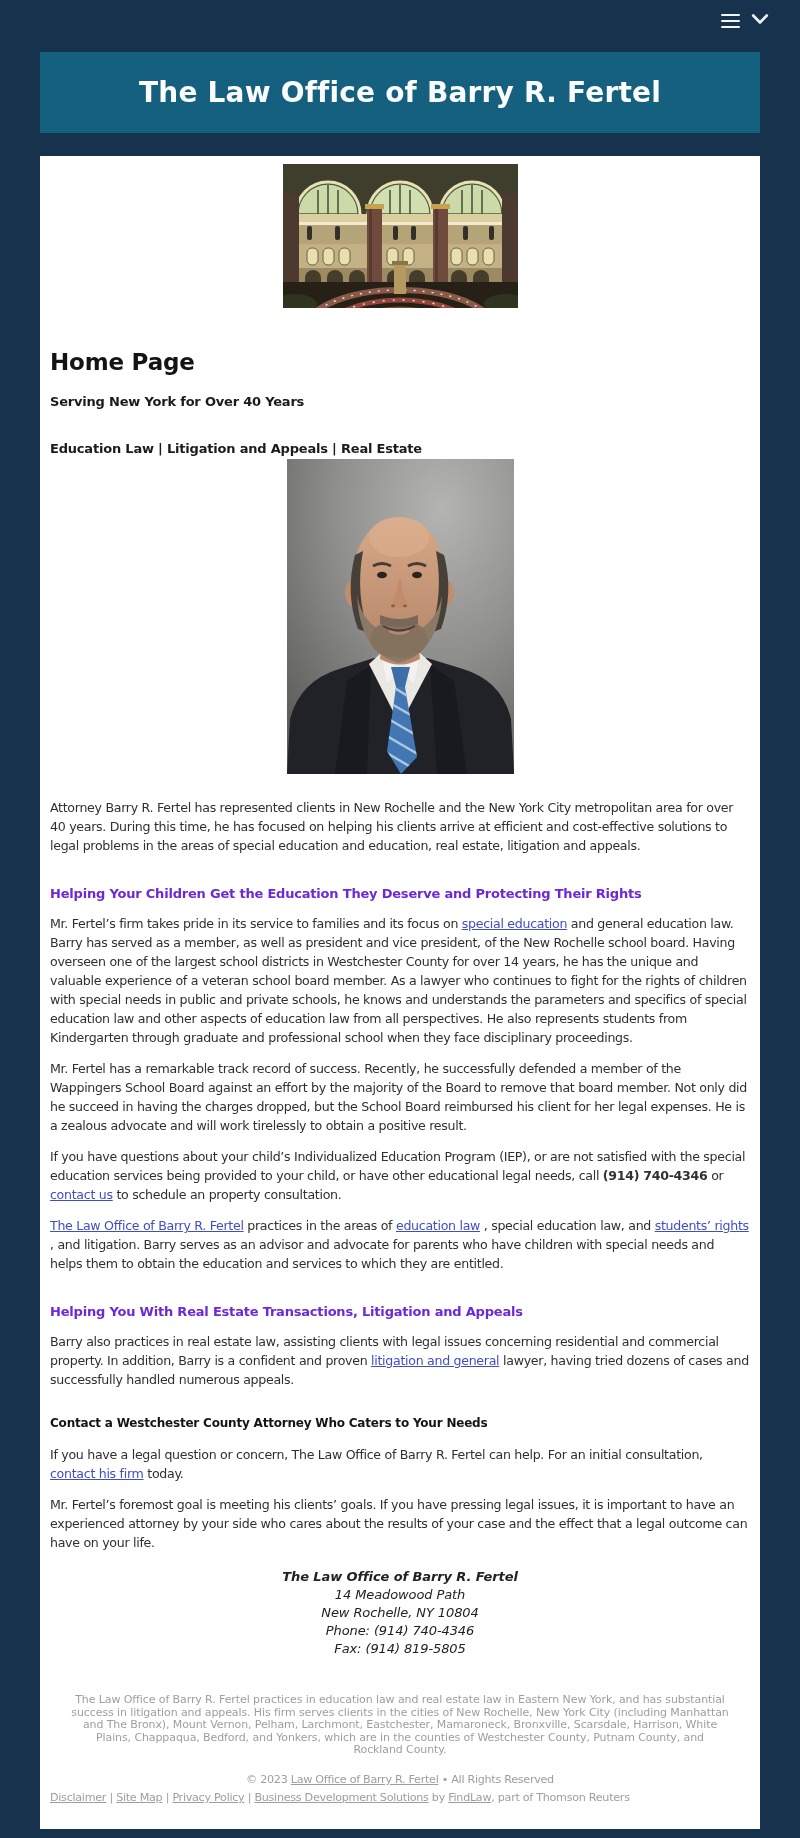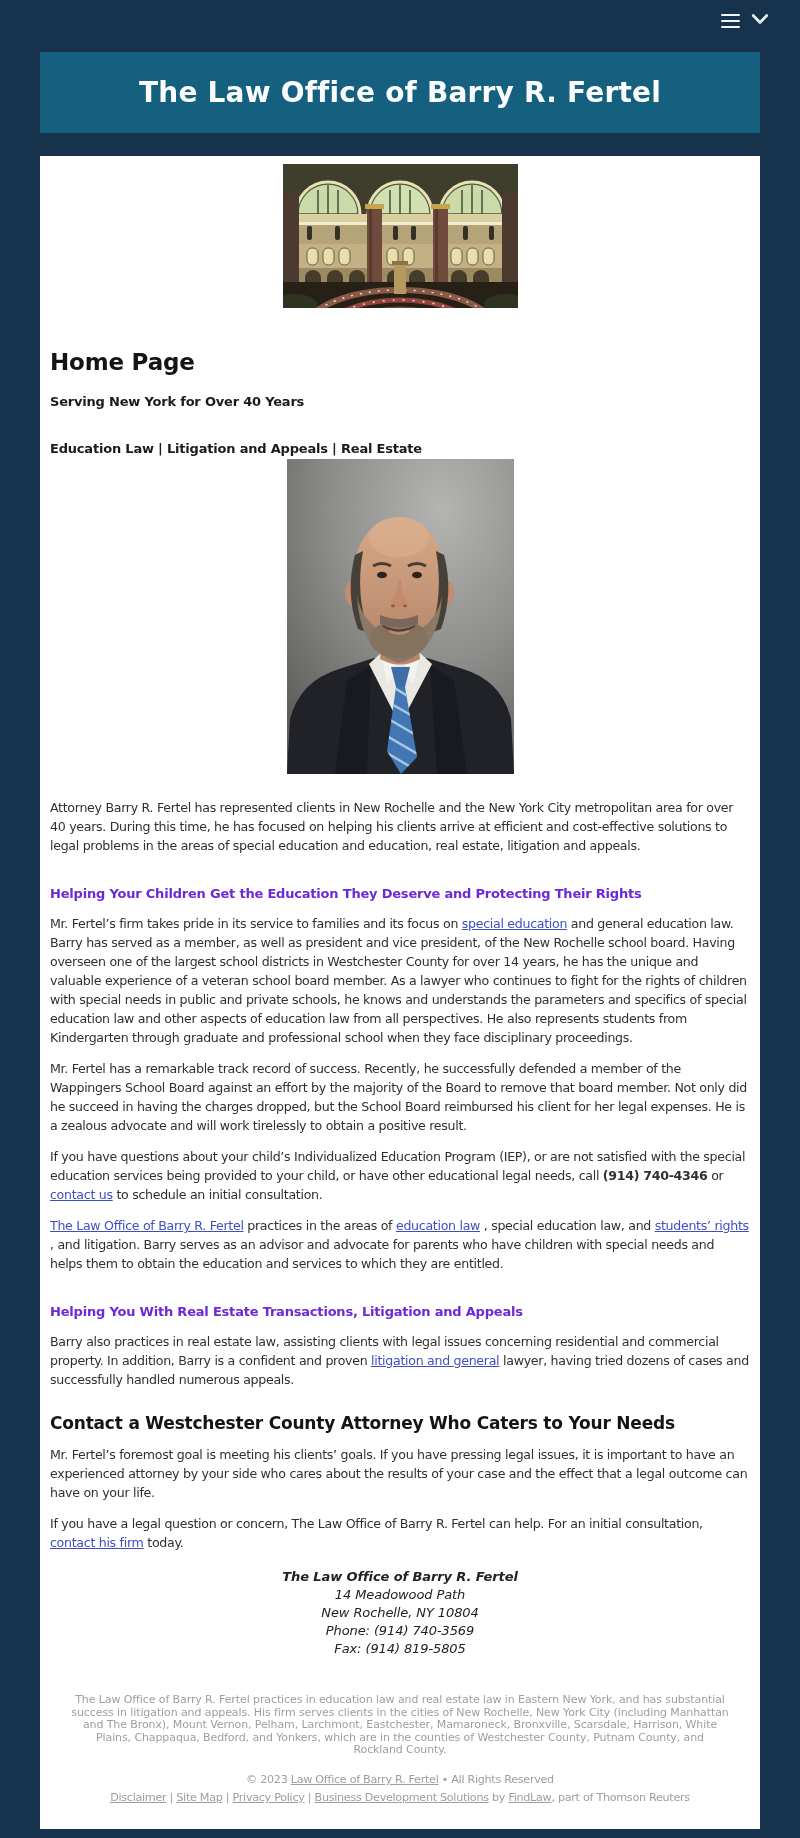--- a/index.html
+++ b/index.html
@@ -24,26 +24,26 @@
   .content a{color:#3f4ec7;text-decoration:underline;}
   figure{margin:0;}
   .courtroom{width:235px;height:144px;margin:0 auto;}
   .portrait{width:227px;height:315px;margin:1px auto 0;}
   .page-title{font-size:23px;line-height:28px;font-weight:bold;color:#141414;margin:40px 0 0;letter-spacing:-.2px;}
   .lead-bold{font-size:13px;line-height:19px;font-weight:bold;color:#1b1b1b;margin:16px 0 0;letter-spacing:-.2px;}
   .areas{margin-top:28px;}
   p.body{margin:12px 0;}
   p.first{margin-top:24px;}
   .sub{font-size:13px;line-height:17px;font-weight:bold;color:#6d28d9;margin:30px 0 0;letter-spacing:-.2px;}
-  .sub-lg{font-size:17px;line-height:20px;font-weight:bold;color:#141414;margin:24px 0 0;letter-spacing:-.2px;}
+  .sub-lg{font-size:12px;line-height:20px;font-weight:bold;color:#141414;margin:24px 0 0;letter-spacing:-.2px;}
   .address{margin-top:16px;text-align:center;font-style:italic;font-size:13px;line-height:18px;color:#222;letter-spacing:-.1px;}
   .address .firm{font-weight:bold;}
   .disclaimer{margin:36px auto 0;max-width:660px;text-align:center;color:#9e9e9e;font-size:11px;line-height:12.6px;letter-spacing:-.1px;}
   .copyright{margin-top:16px;text-align:center;color:#9e9e9e;font-size:11.2px;line-height:14px;}
-  .footer-links{margin-top:4px;text-align:center;color:#9e9e9e;font-size:11.2px;line-height:14px;}
+  .footer-links{margin-top:4px;color:#9e9e9e;font-size:11.2px;line-height:14px;}
   .copyright a,.footer-links a{color:inherit;text-decoration:underline;}
 </style>
 </head>
 <body>
 
 <div class="topbar">
   <button class="menu-btn">
     <span class="ham">
       <span class="bar"></span>
       <span class="bar"></span>
@@ -222,35 +222,35 @@
       <ellipse cx="106" cy="147" rx="2" ry="1.4" fill="#8a5f46"></ellipse>
       <ellipse cx="118" cy="147" rx="2" ry="1.4" fill="#8a5f46"></ellipse>
     </svg>
   </figure>
 
   <p class="body first"><span>Attorney Barry R. Fertel has represented clients in New Rochelle and the New York City metropolitan area for over 40 years. During this time, he has focused on helping his clients arrive at efficient and cost-effective solutions to legal problems in the areas of special education and education, real estate, litigation and appeals.</span></p>
 
   <h3 class="sub">Helping Your Children Get the Education They Deserve and Protecting Their Rights</h3>
   <p class="body"><span>Mr. Fertel’s firm takes pride in its service to families and its focus on </span><a href="#">special education</a><span> and general education law. Barry has served as a member, as well as president and vice president, of the New Rochelle school board. Having overseen one of the largest school districts in Westchester County for over 14 years, he has the unique and valuable experience of a veteran school board member. As a lawyer who continues to fight for the rights of children with special needs in public and private schools, he knows and understands the parameters and specifics of special education law and other aspects of education law from all perspectives. He also represents students from Kindergarten through graduate and professional school when they face disciplinary proceedings.</span></p>
   <p class="body"><span>Mr. Fertel has a remarkable track record of success. Recently, he successfully defended a member of the Wappingers School Board against an effort by the majority of the Board to remove that board member. Not only did he succeed in having the charges dropped, but the School Board reimbursed his client for her legal expenses. He is a zealous advocate and will work tirelessly to obtain a positive result.</span></p>
-  <p class="body"><span>If you have questions about your child’s Individualized Education Program (IEP), or are not satisfied with the special education services being provided to your child, or have other educational legal needs, call </span><span style="font-weight: bold;">(914) 740-4346</span><span> or </span><a href="#">contact us</a><span> to schedule an initial consultation.</span></p>
+  <p class="body"><span>If you have questions about your child’s Individualized Education Program (IEP), or are not satisfied with the special education services being provided to your child, or have other educational legal needs, call </span><span style="font-weight: bold;">(914) 740-4346</span><span> or </span><a href="#">contact us</a><span> to schedule an property consultation.</span></p>
   <p class="body"><a href="#">The Law Office of Barry R. Fertel</a><span> practices in the areas of </span><a href="#">education law</a><span> , special education law, and </span><a href="#">students’ rights</a><span> , and litigation. Barry serves as an advisor and advocate for parents who have children with special needs and helps them to obtain the education and services to which they are entitled.</span></p>
 
   <h3 class="sub">Helping You With Real Estate Transactions, Litigation and Appeals</h3>
   <p class="body"><span>Barry also practices in real estate law, assisting clients with legal issues concerning residential and commercial property. In addition, Barry is a confident and proven </span><a href="#">litigation and general</a><span> lawyer, having tried dozens of cases and successfully handled numerous appeals.</span></p>
 
   <h3 class="sub-lg">Contact a Westchester County Attorney Who Caters to Your Needs</h3>
+  <p class="body"><span>If you have a legal question or concern, The Law Office of Barry R. Fertel can help. For an initial consultation, </span><a href="#">contact his firm</a><span> today.</span></p>
   <p class="body"><span>Mr. Fertel’s foremost goal is meeting his clients’ goals. If you have pressing legal issues, it is important to have an experienced attorney by your side who cares about the results of your case and the effect that a legal outcome can have on your life.</span></p>
-  <p class="body"><span>If you have a legal question or concern, The Law Office of Barry R. Fertel can help. For an initial consultation, </span><a href="#">contact his firm</a><span> today.</span></p>
 
   <div class="address">
     <div class="firm">The Law Office of Barry R. Fertel</div>
     <div>14 Meadowood Path</div>
     <div>New Rochelle, NY 10804</div>
-    <div>Phone: (914) 740-3569</div>
+    <div>Phone: (914) 740-4346</div>
     <div>Fax: (914) 819-5805</div>
   </div>
 
   <div class="disclaimer">The Law Office of Barry R. Fertel practices in education law and real estate law in Eastern New York, and has substantial success in litigation and appeals. His firm serves clients in the cities of New Rochelle, New York City (including Manhattan and The Bronx), Mount Vernon, Pelham, Larchmont, Eastchester, Mamaroneck, Bronxville, Scarsdale, Harrison, White Plains, Chappaqua, Bedford, and Yonkers, which are in the counties of Westchester County, Putnam County, and Rockland County.</div>
   <div class="copyright"><span>© 2023 </span><a href="#">Law Office of Barry R. Fertel</a><span> • All Rights Reserved</span></div>
   <div class="footer-links"><a href="#">Disclaimer</a><span> | </span><a href="#">Site Map</a><span> | </span><a href="#">Privacy Policy</a><span> | </span><a href="#">Business Development Solutions</a><span> by </span><a href="#">FindLaw</a><span>, part of Thomson Reuters</span></div>
 
 </main>
 
 </body></html>

